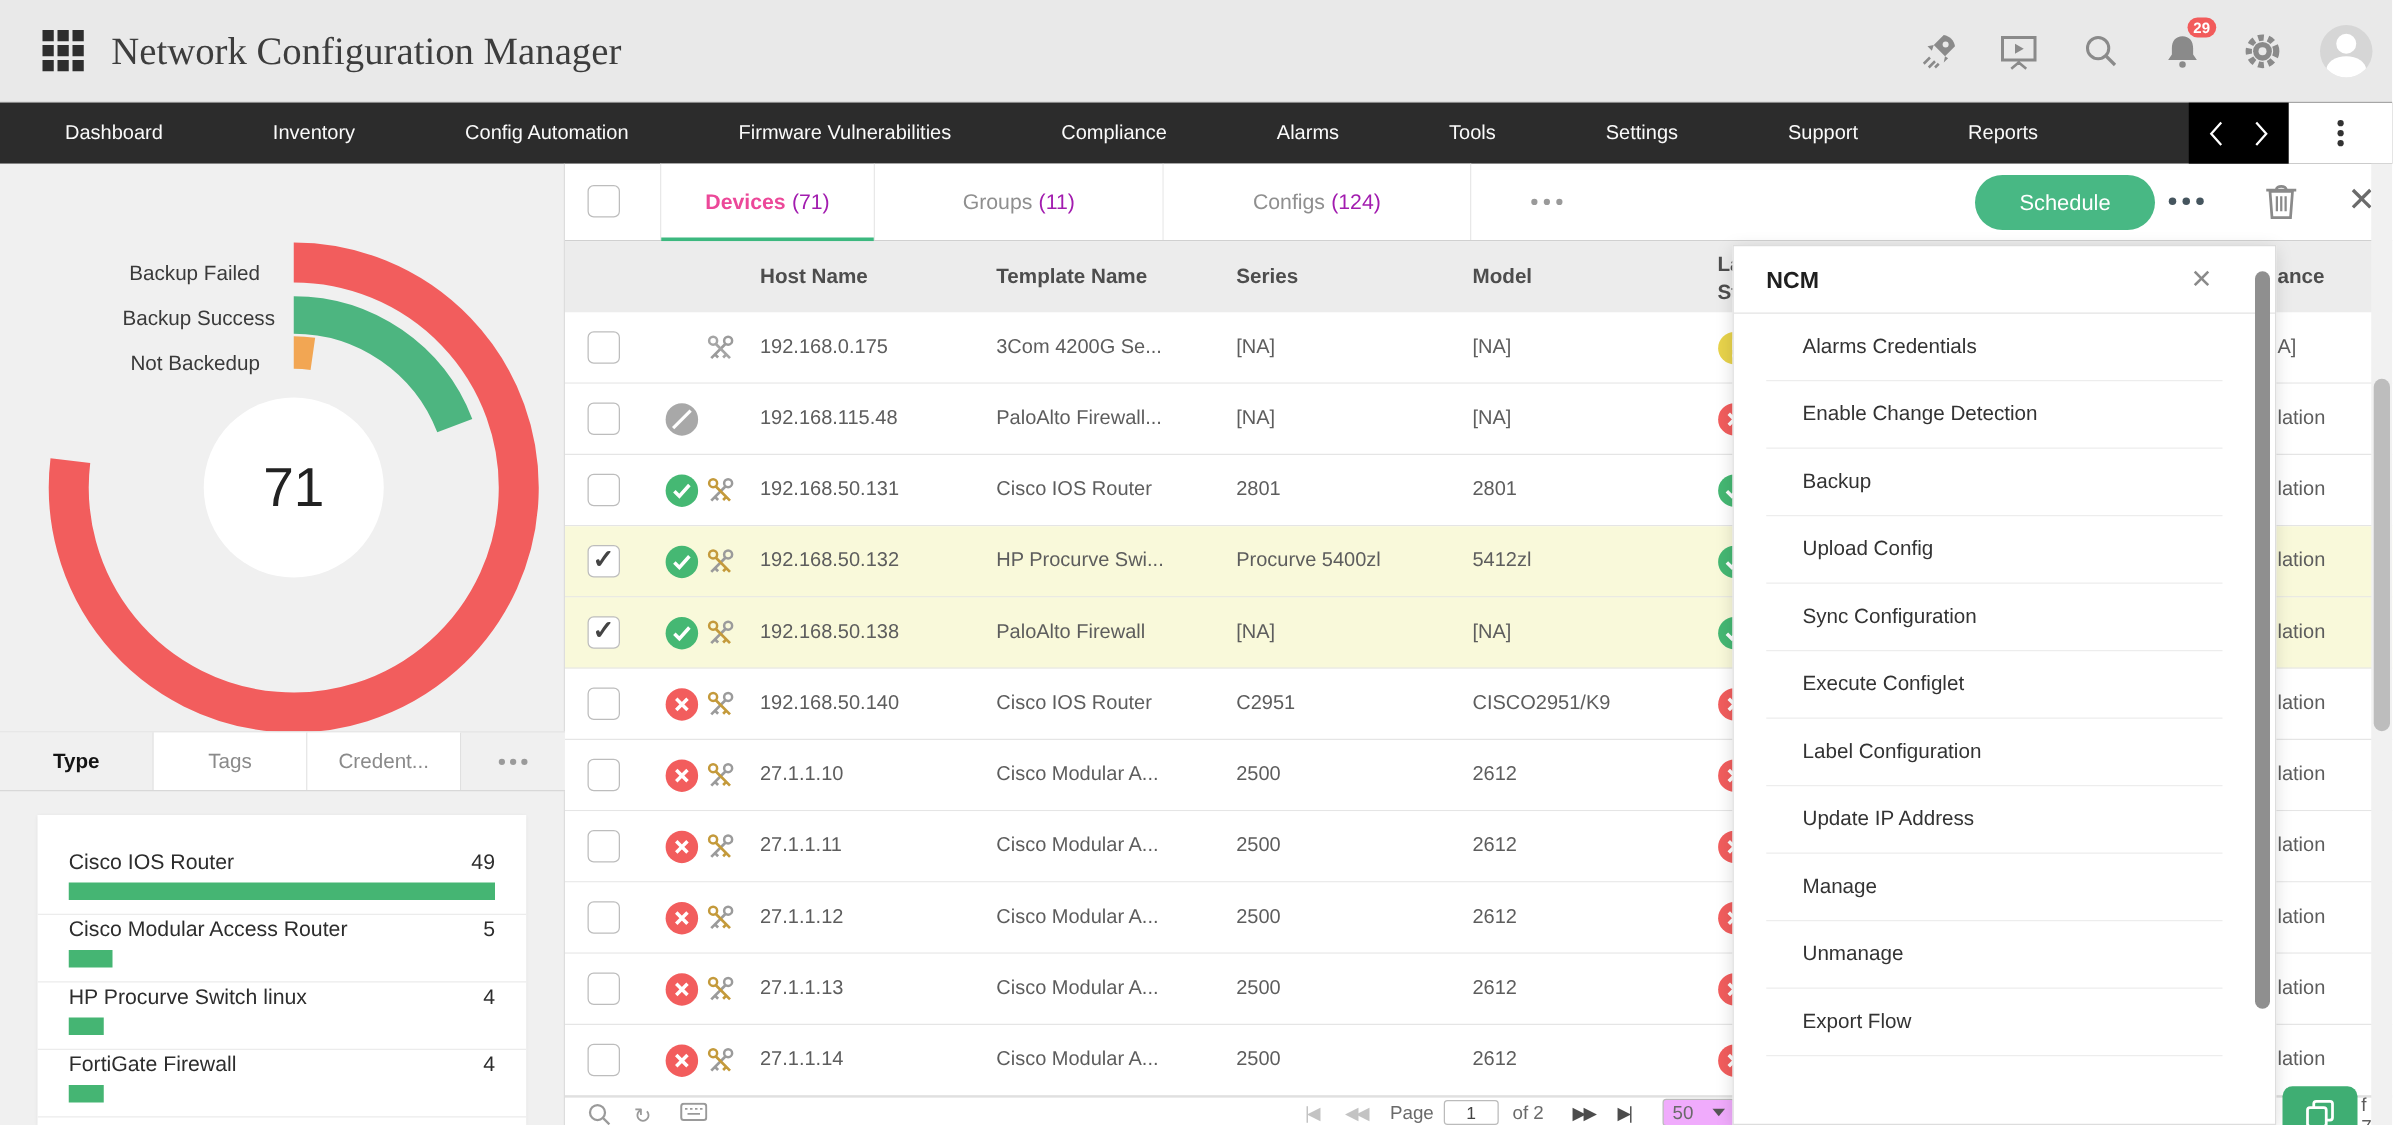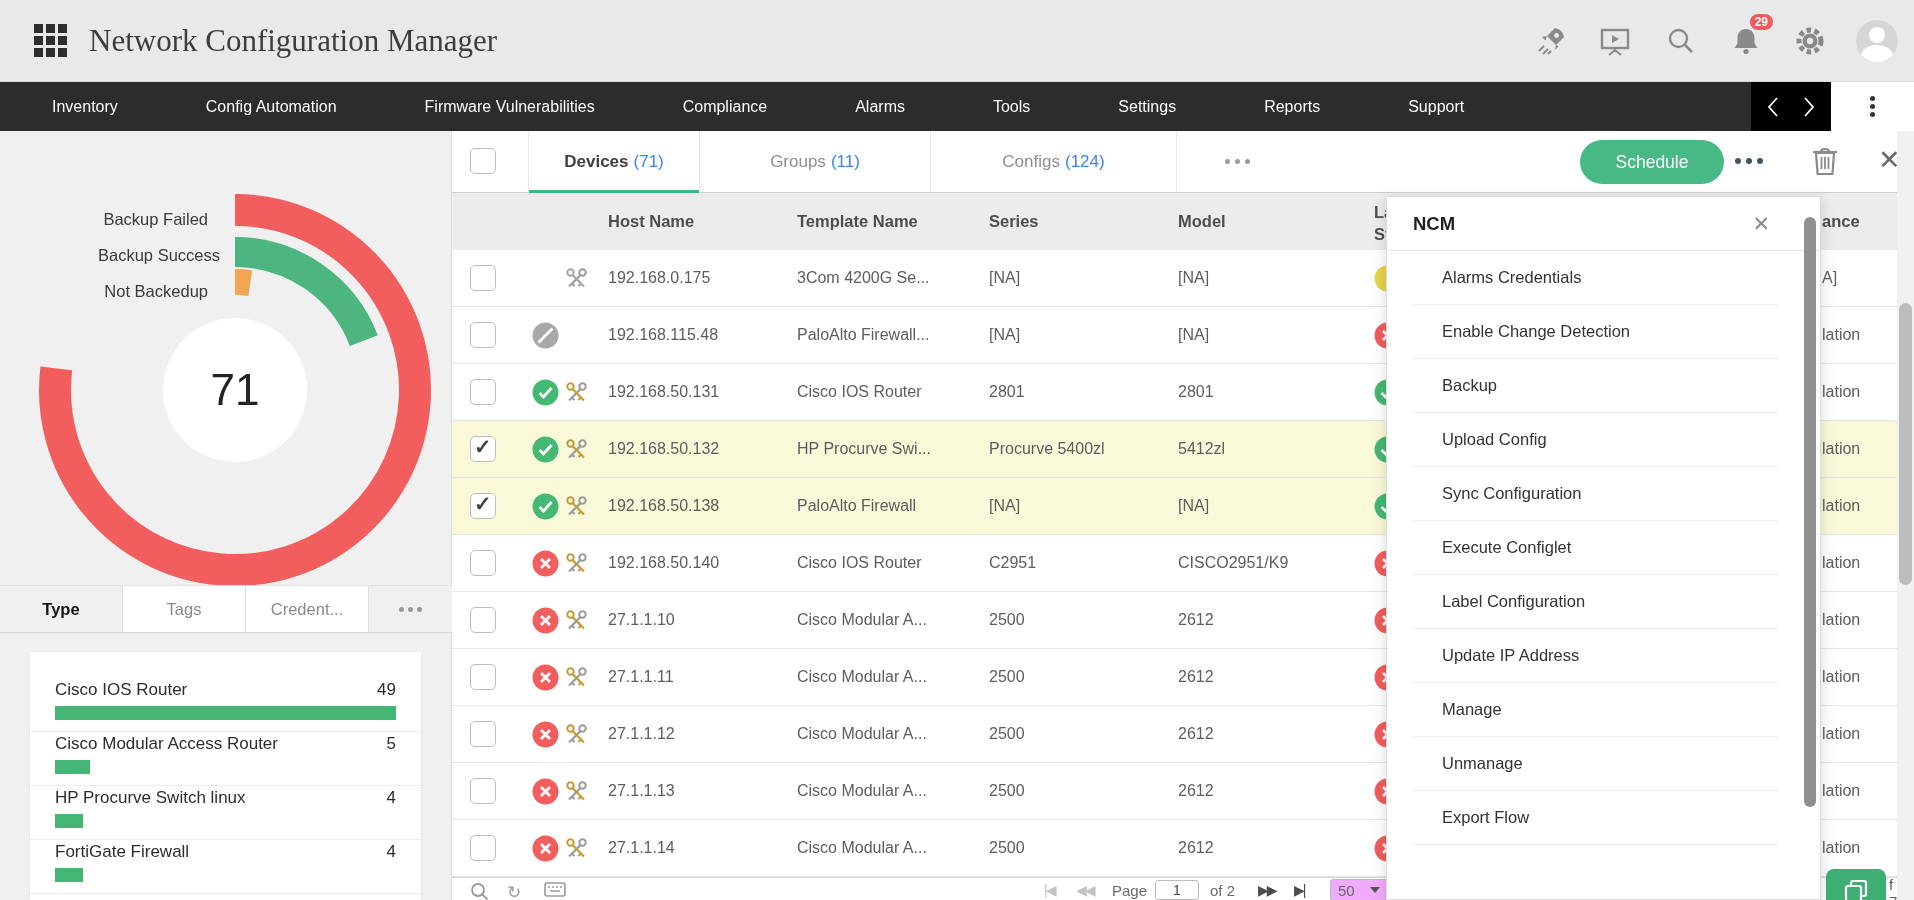--- a/index.html
+++ b/index.html
@@ -59,22 +59,22 @@
        box-sizing:border-box;position:absolute;}
   .cbx.checked::after{content:"\2713";position:absolute;left:3px;top:-2px;font-size:21px;color:#444;font-weight:700;}
   .tabbar .cbx{left:18px;top:17px;}
   .mtabs{position:absolute;left:76px;top:0;height:100%;display:flex;}
   .mtab{display:flex;align-items:center;justify-content:center;border-right:1px solid #e8e8e8;
         position:relative;cursor:pointer;background:#fff;}
   .mtab:first-child{border-left:1px solid #e8e8e8;width:170px;}
   .mtab:nth-child(2){width:230px;}
   .mtab:nth-child(3){width:245px;}
   .mtab .lbl{color:#8f8f8f;font-size:17px;}
-  .mtab .cnt{color:#3b82f6;font-size:17px;margin-left:5px;}
-  .mtab.active .lbl{color:#404040;font-weight:700;}
+  .mtab .cnt{color:#a21caf;font-size:17px;margin-left:5px;}
+  .mtab.active .lbl{color:#ec4899;font-weight:700;}
   .mtab.active::after{content:"";position:absolute;left:0;right:0;bottom:-1px;height:3px;background:#3cb87f;}
   .mtab-more{width:120px;display:flex;align-items:center;justify-content:center;gap:5px;cursor:pointer;}
   .schedule-btn{position:absolute;left:1128px;top:9px;width:144px;height:44px;border-radius:22px;
                 background:#48b884;color:#fff;font-size:17.5px;display:flex;align-items:center;
                 justify-content:center;cursor:pointer;border:none;}
   .tb-dots{position:absolute;left:1283px;top:27px;display:flex;gap:5px;cursor:pointer;}
   .tb-dots i{width:6px;height:6px;border-radius:50%;background:#45555e;display:block;}
   .tb-trash{position:absolute;left:1358px;top:13px;cursor:pointer;}
   .tb-close{position:absolute;left:1426px;top:12px;font-size:27px;color:#6b6b6b;cursor:pointer;
             font-weight:400;line-height:34px;}
@@ -181,29 +181,30 @@
       </div>
       <div class="avatar">
         <div class="head"></div>
         <div class="body"></div>
       </div>
     </div>
   </div>
 
   <div class="top-nav">
     <div class="nav-items">
+        <div class="nav-item">Dashboard</div>
         <div class="nav-item">Inventory</div>
         <div class="nav-item">Config Automation</div>
         <div class="nav-item">Firmware Vulnerabilities</div>
         <div class="nav-item">Compliance</div>
         <div class="nav-item">Alarms</div>
         <div class="nav-item">Tools</div>
         <div class="nav-item">Settings</div>
+        <div class="nav-item">Support</div>
         <div class="nav-item">Reports</div>
-        <div class="nav-item">Support</div>
       </div>
     <div class="nav-arrows">
       <svg width="14" height="22" viewBox="0 0 14 22">
         <polyline points="11,2 3,11 11,20" fill="none" stroke="#fff" stroke-width="1.8"></polyline>
       </svg>
       <svg width="14" height="22" viewBox="0 0 14 22">
         <polyline points="3,2 11,11 3,20" fill="none" stroke="#fff" stroke-width="1.8"></polyline>
       </svg>
     </div>
     <div class="nav-end">

